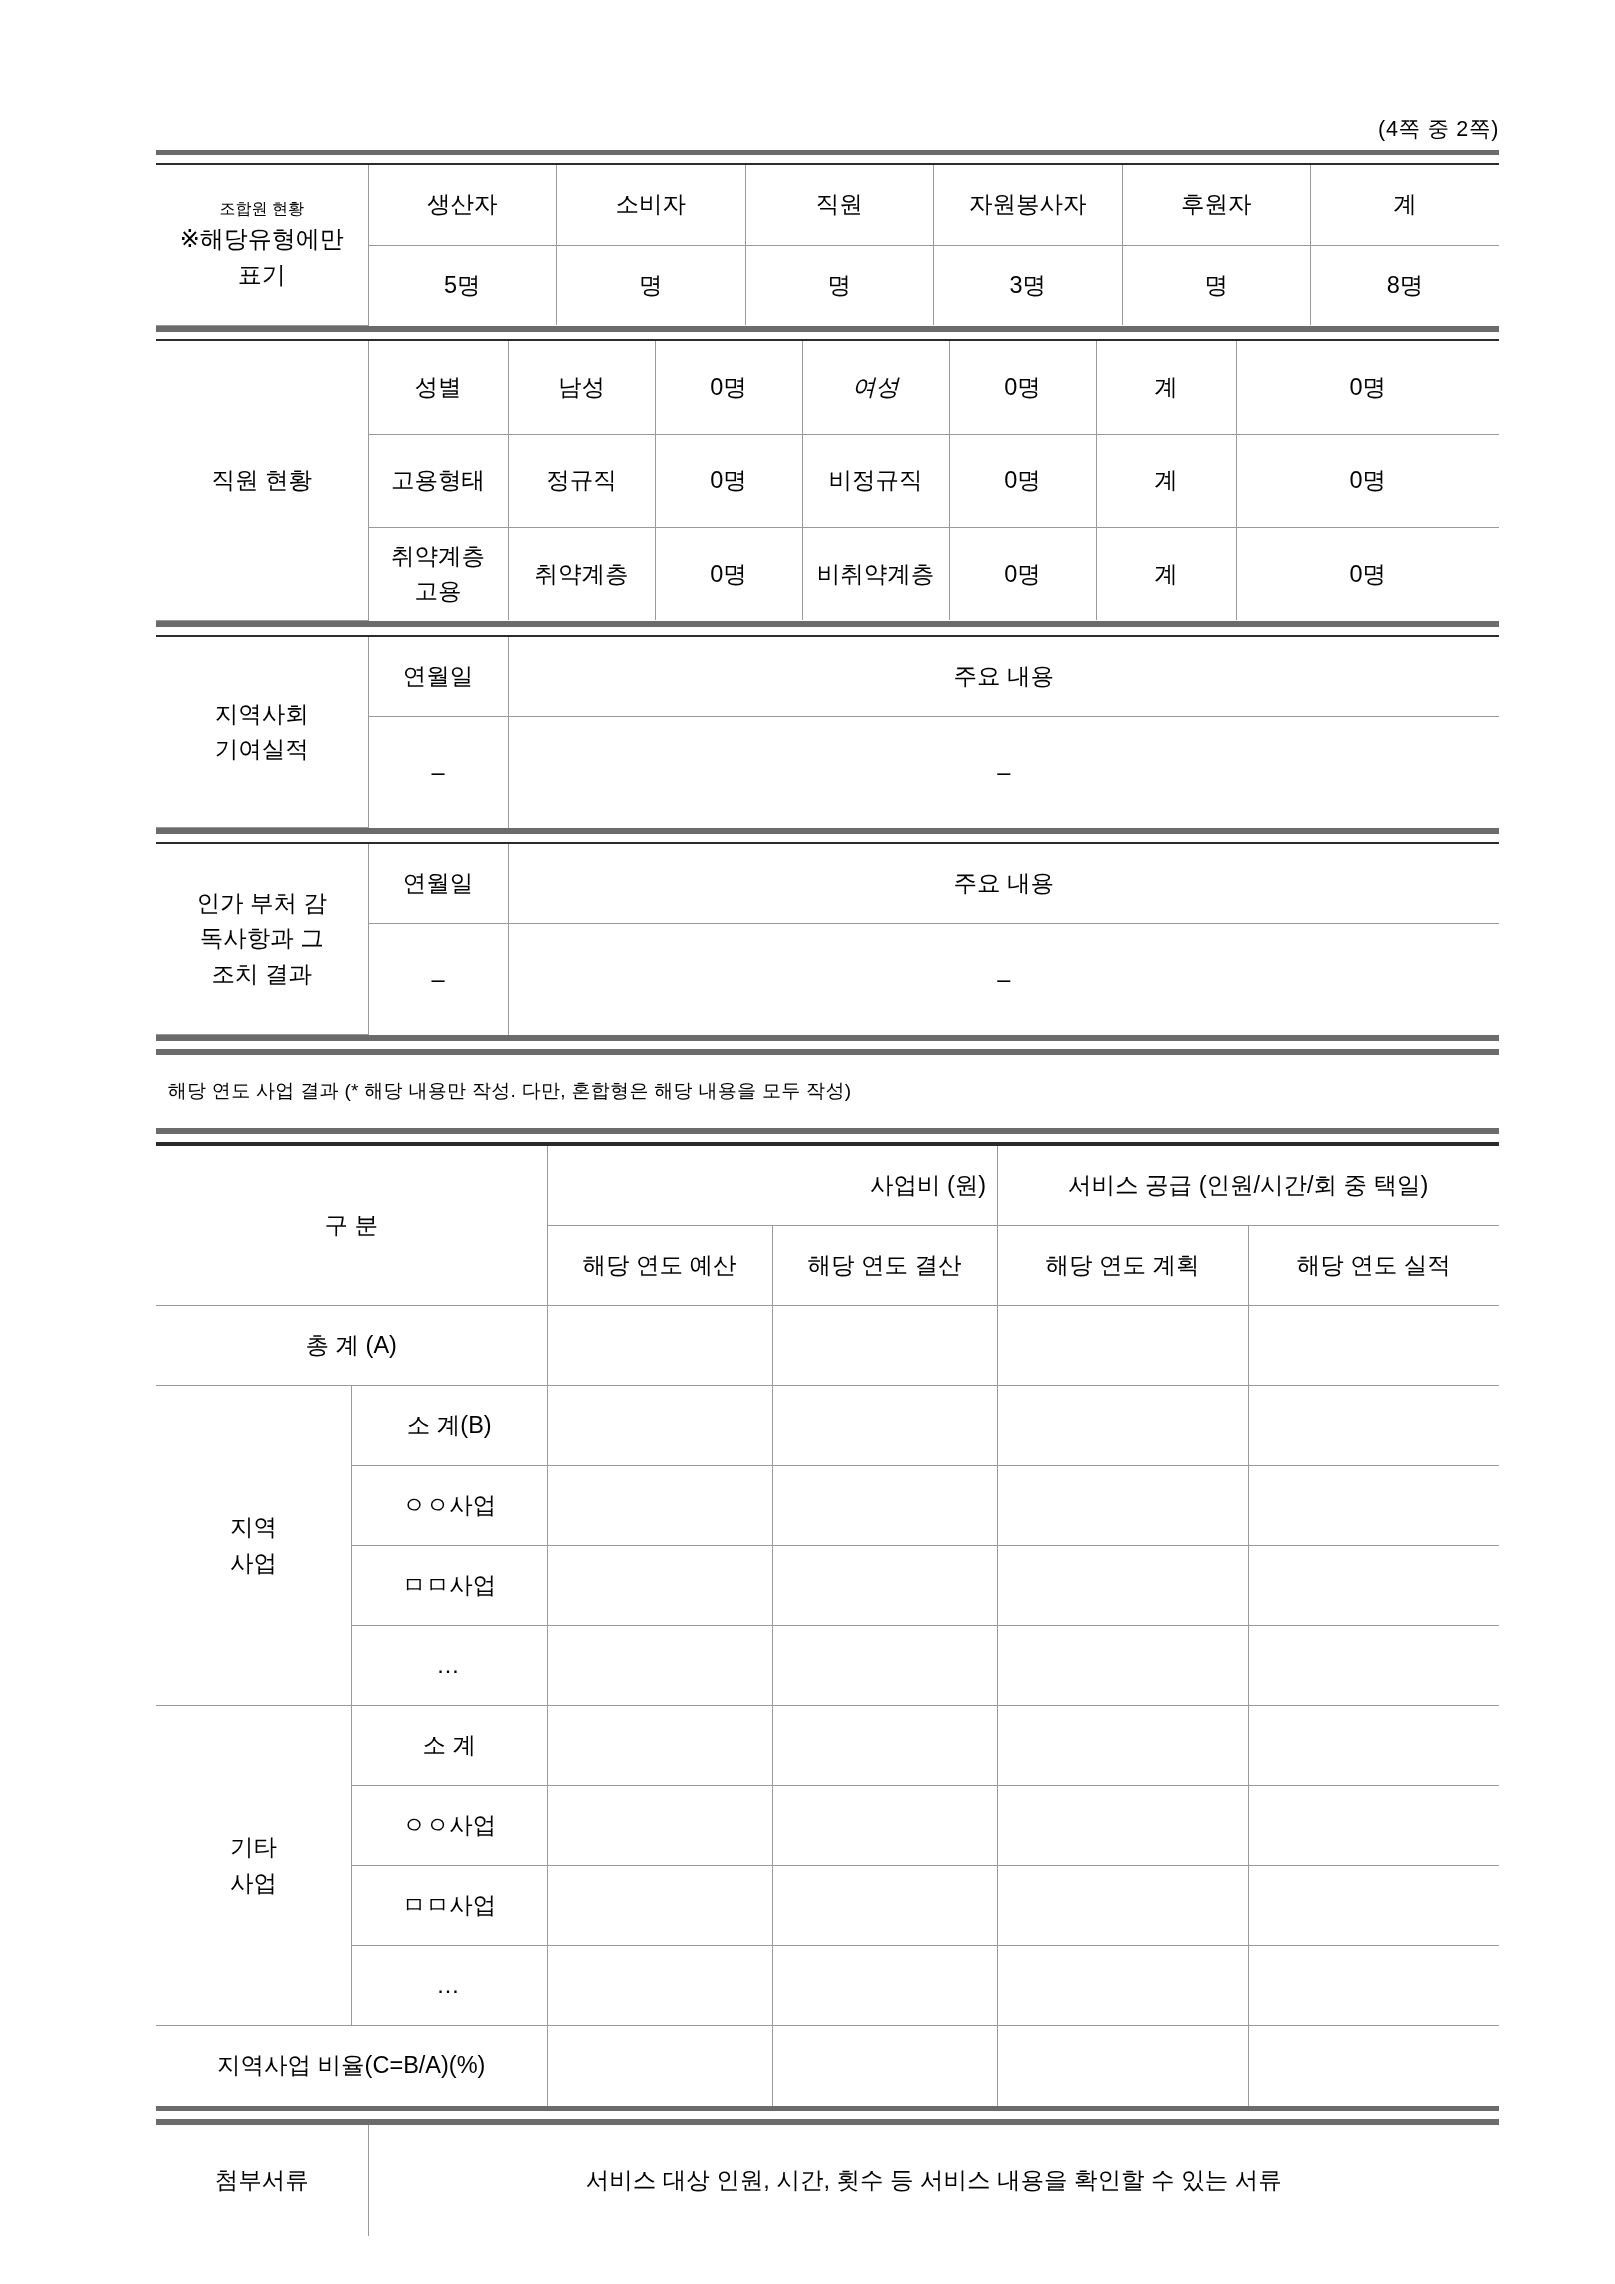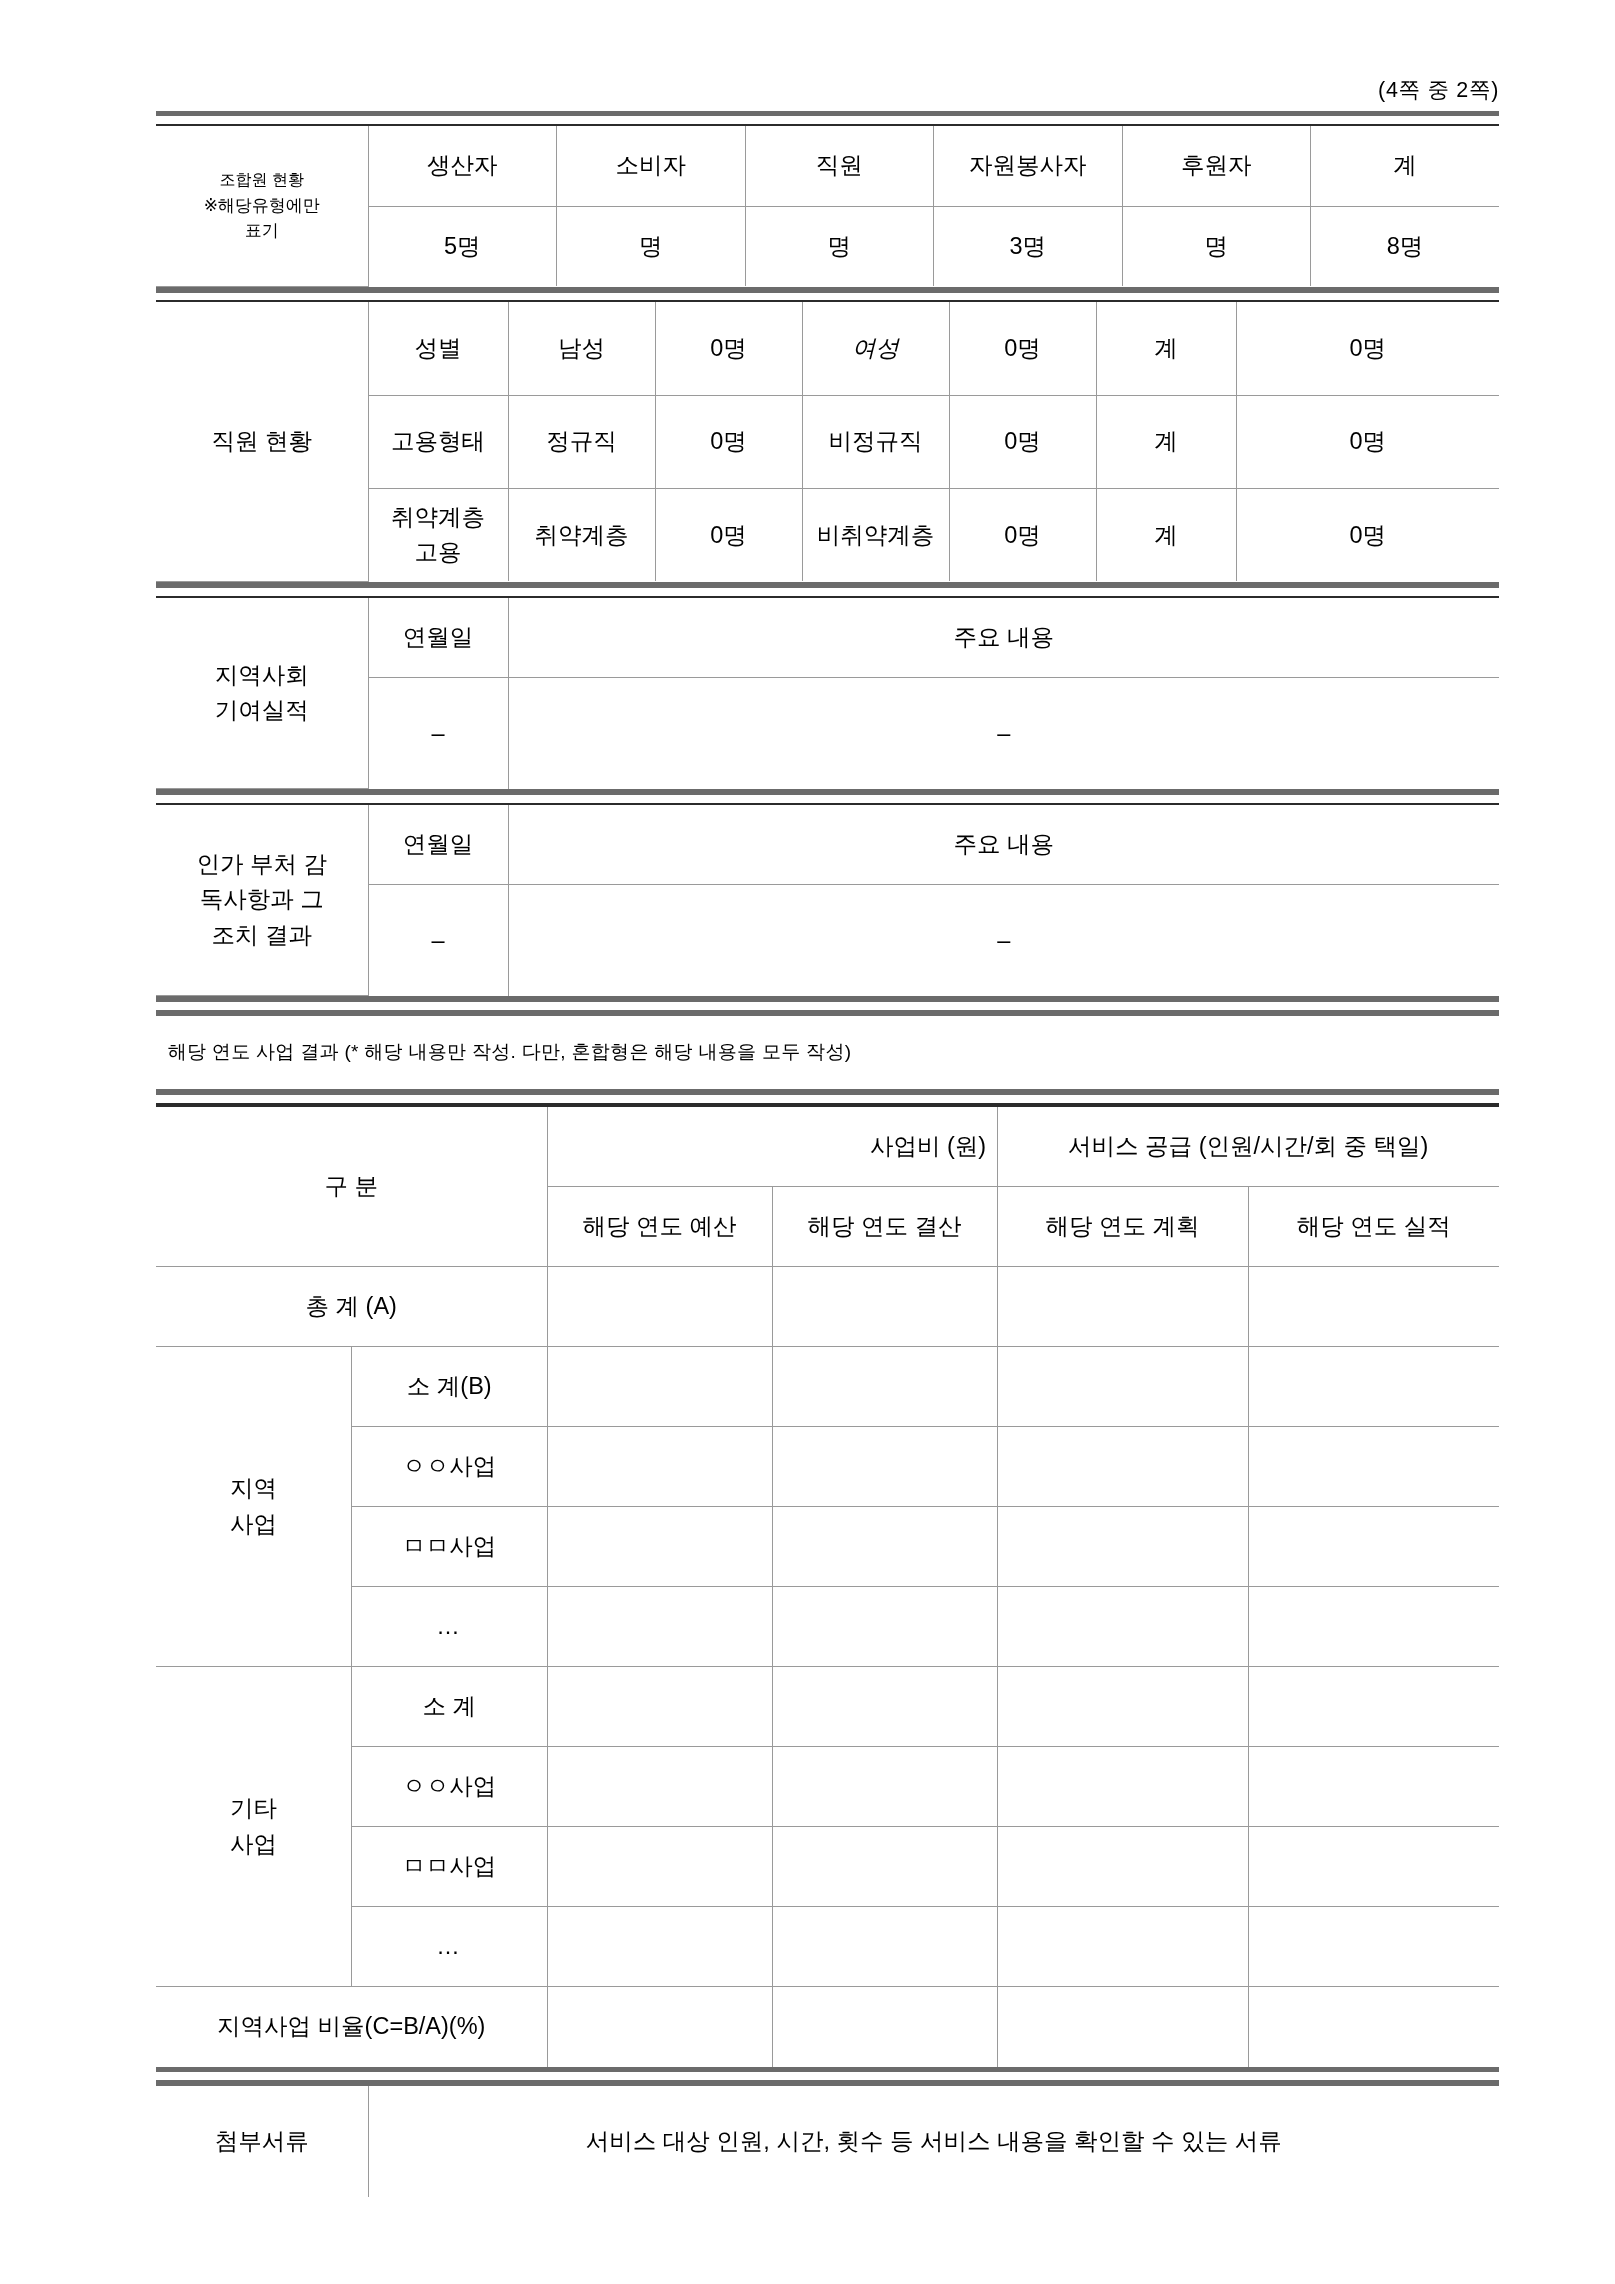--- a/index.html
+++ b/index.html
@@ -22,21 +22,21 @@
 
   .content {
     position: absolute;
     left: 156px;
     top: 0;
     width: 1343px;
   }
 
   
   .page-head {
-    padding-top: 75px;
+    padding-top: 114px;
     text-align: right;
     font-size: 21.5px;
     letter-spacing: 0.7px;
     padding-bottom: 6.5px;
   }
 
   
   .rule-thick {
     height: 5.9px;
     background: #6b6b6b;
@@ -65,21 +65,21 @@
   }
   table.grid tr:first-child td { border-top: none; }
   table.grid tr:last-child td { border-bottom: none; }
   table.grid td:first-child { border-left: none; }
   table.grid td:last-child { border-right: none; }
 
   .tr { text-align: right; }
   .tl { text-align: left; }
 
   .lbl-block { font-size: 16px; line-height: 1.55; }
-  .lbl-small { font-size: 17px; }
+  .lbl-small { font-size: 24px; }
 
   
   .section-title {
     font-size: 19px;
     padding: 23.5px 5.2px 23.5px 11.7px;
     letter-spacing: 0.3px;
   }
   .subsection-title {
     font-size: 24px;
     padding: 19.6px 5.2px 17px 9px;

